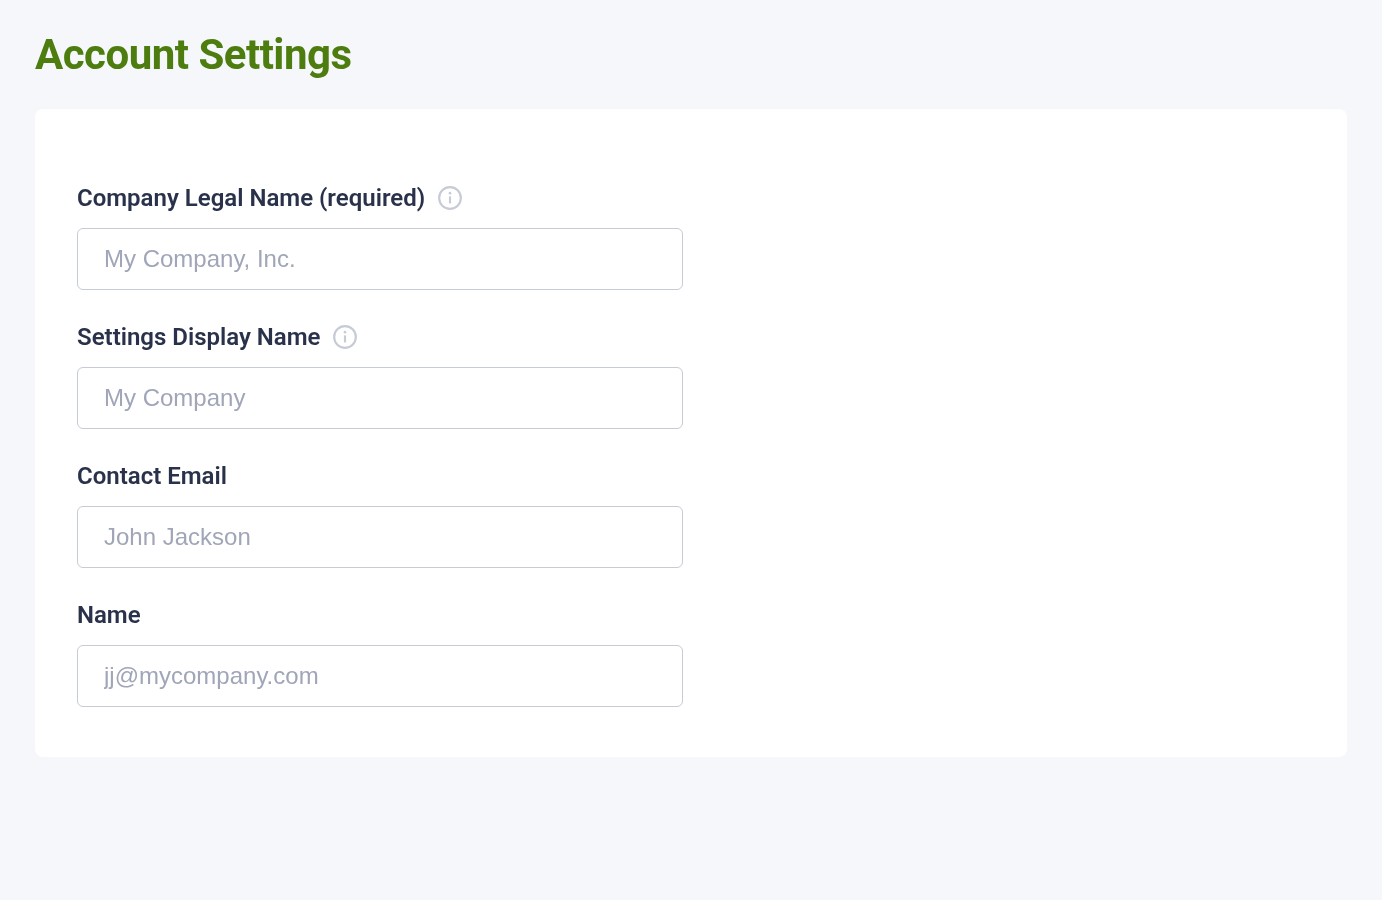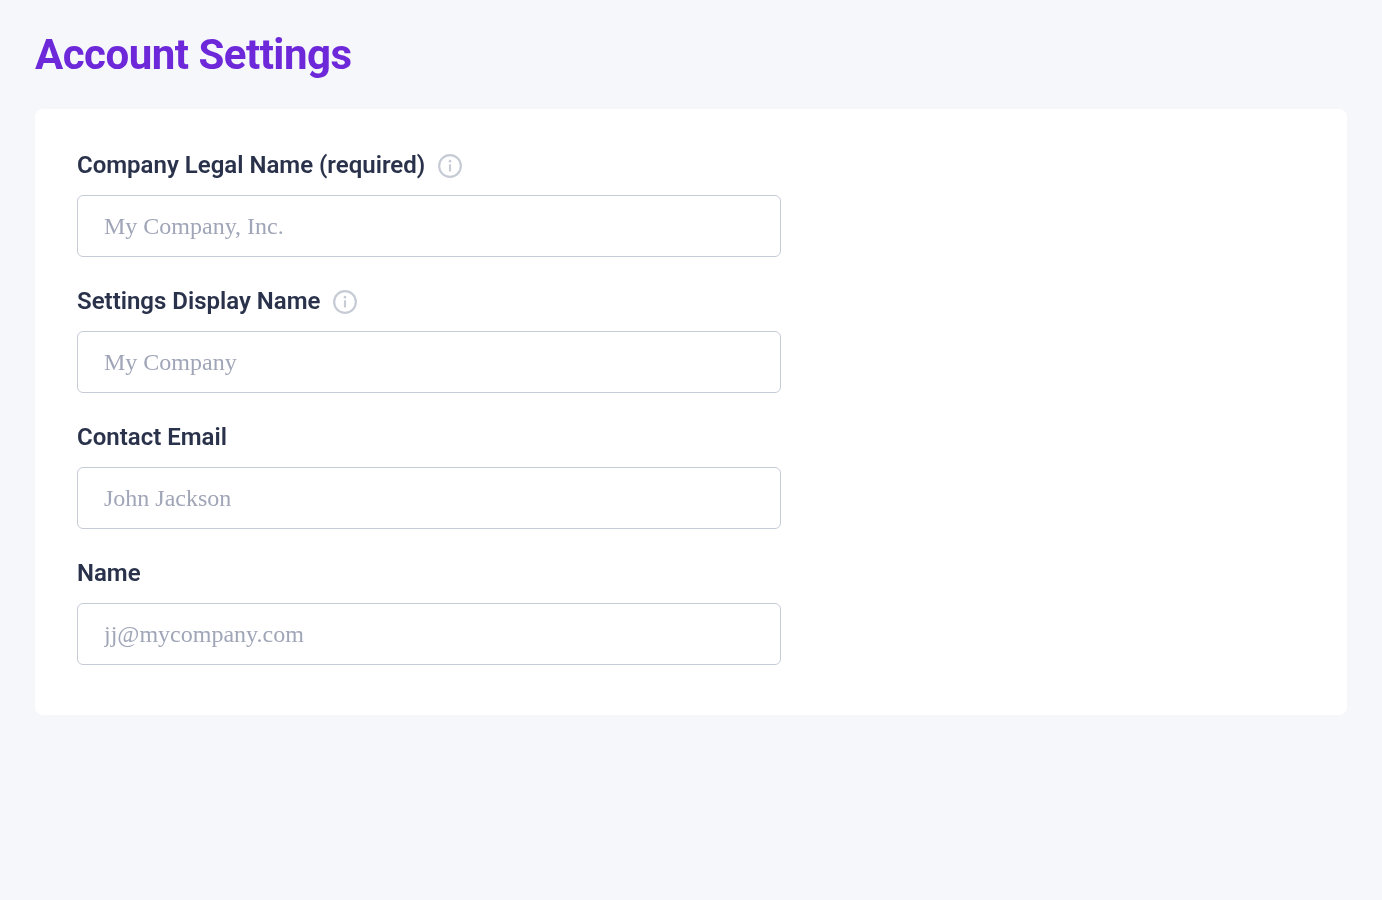--- a/index.html
+++ b/index.html
@@ -9,69 +9,70 @@
     }
     body {
       font-family: -apple-system, BlinkMacSystemFont, 'Segoe UI', Roboto, Helvetica, Arial, sans-serif;
       background-color: #f5f7fa;
       padding: 30px 35px;
       width: 1382px;
     }
     .page-title {
       font-size: 42px;
       font-weight: 700;
-      color: #6d28d9;
+      color: #4d7c0f;
       margin-bottom: 30px;
       letter-spacing: -0.5px;
     }
     .card {
       background: #ffffff;
       border-radius: 8px;
       padding: 42px 42px 50px 42px;
     }
     .form-group {
       margin-bottom: 30px;
     }
     .form-group:last-child {
       margin-bottom: 0;
     }
     .label-row {
       display: flex;
-      align-items: flex-end;
+      align-items: center;
       margin-bottom: 16px;
+      margin-top: 33px;
     }
     .label {
       font-size: 24px;
       font-weight: 600;
       color: #29324a;
     }
     .info-icon {
       width: 26px;
       height: 26px;
       margin-left: 12px;
       display: inline-flex;
       align-items: center;
       justify-content: center;
     }
     .info-icon svg {
       width: 26px;
       height: 26px;
     }
     .text-input {
-      width: 704px;
+      width: 606px;
       max-width: 100%;
       height: 62px;
       padding: 0 26px;
       font-size: 24px;
       color: #29324a;
       background: #ffffff;
       border: 1px solid #c6cbd6;
       border-radius: 6px;
       outline: none;
-      font-family: Liberation Serif, serif;
+      font-family: Liberation Sans, sans-serif;
     }
     .text-input::placeholder {
       color: #a0a6b8;
     }
   </style>
 </head>
 <body>
 
 <h1 class="page-title">Account Settings</h1>
 

